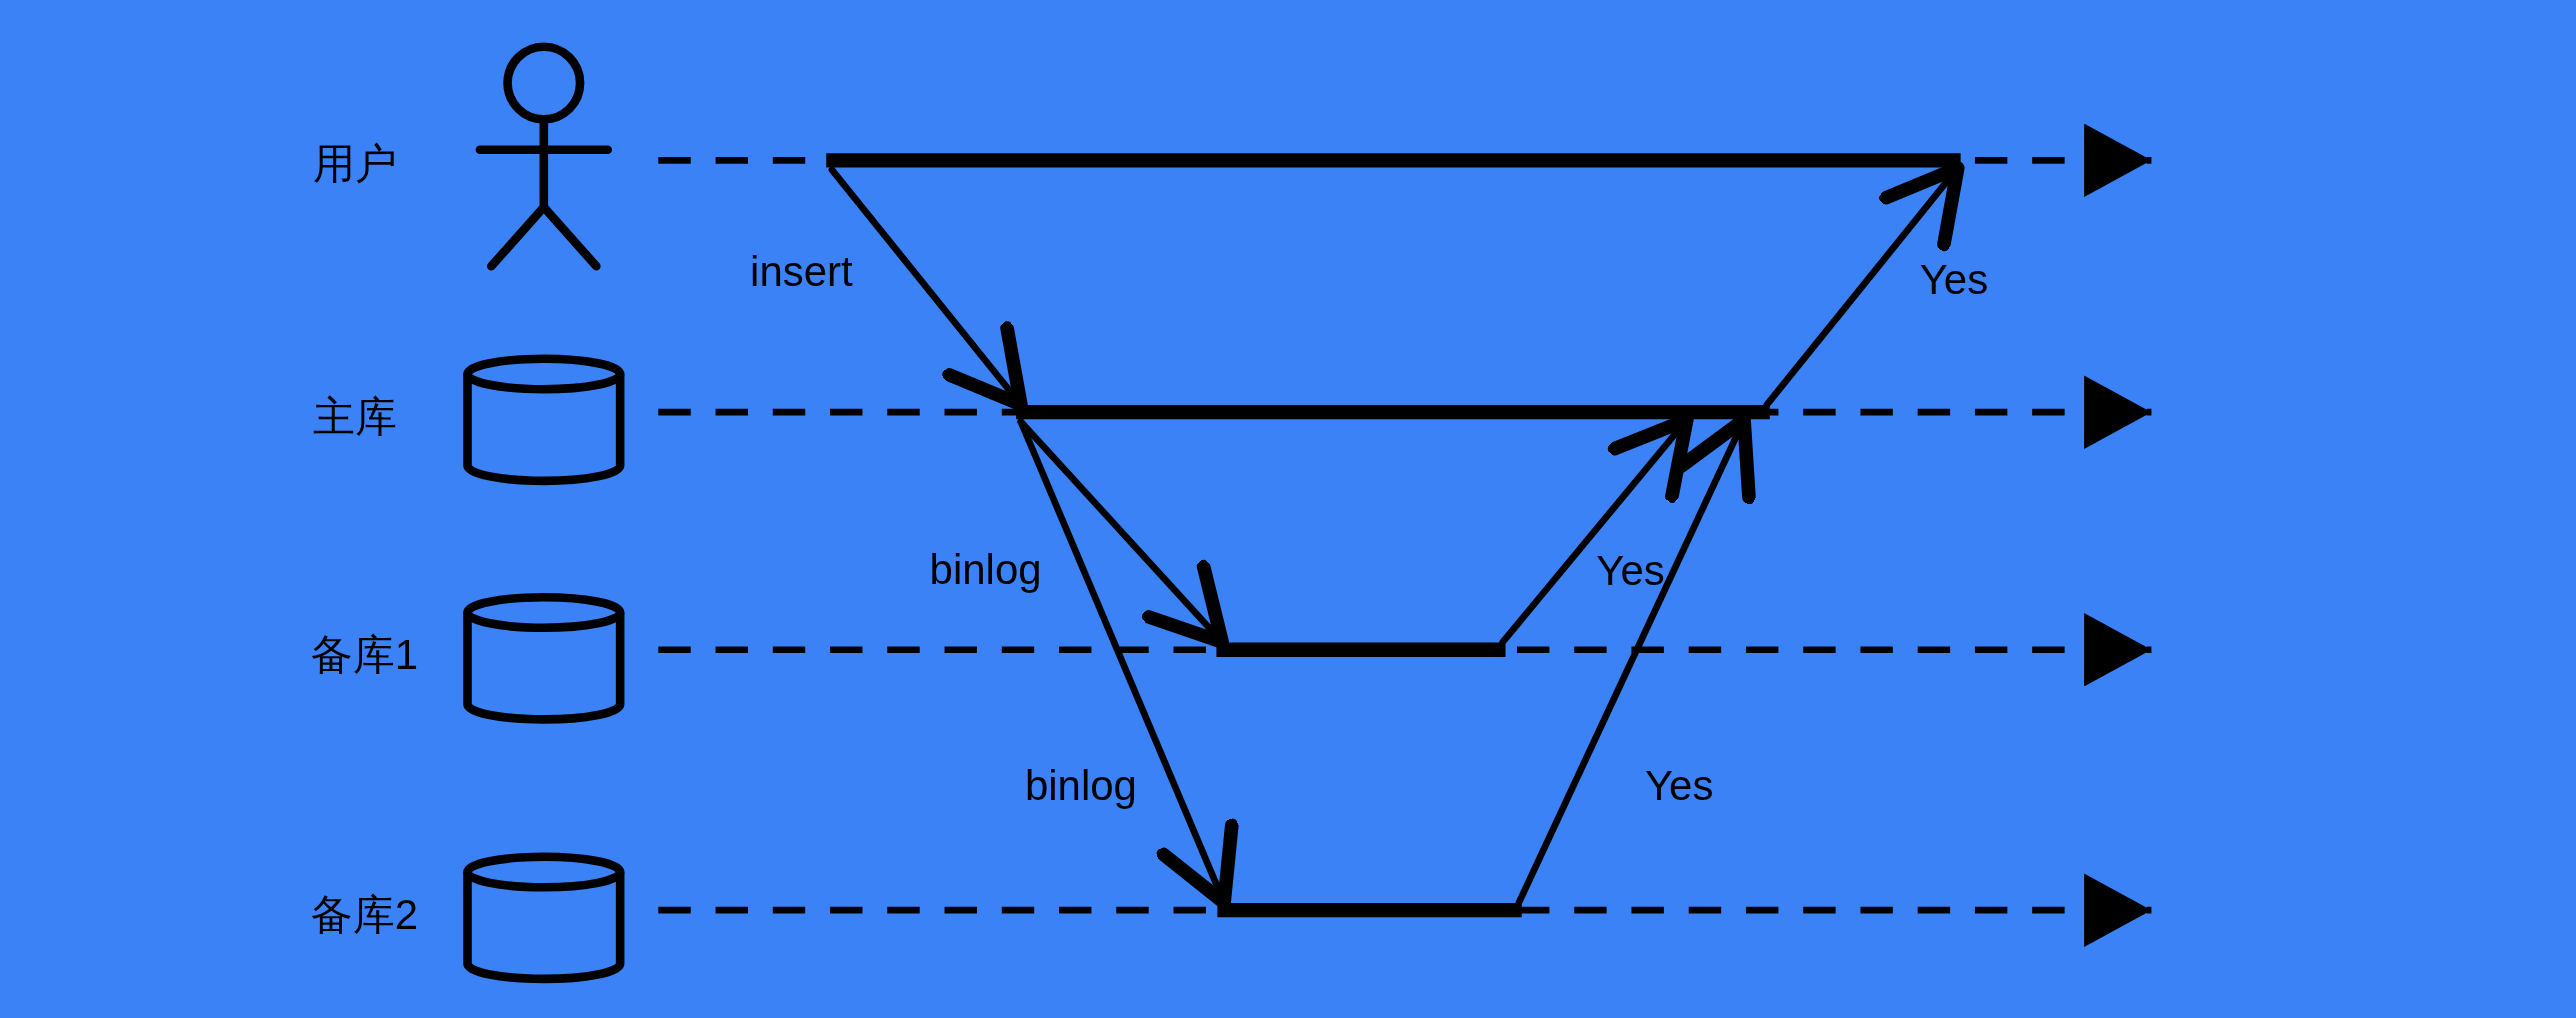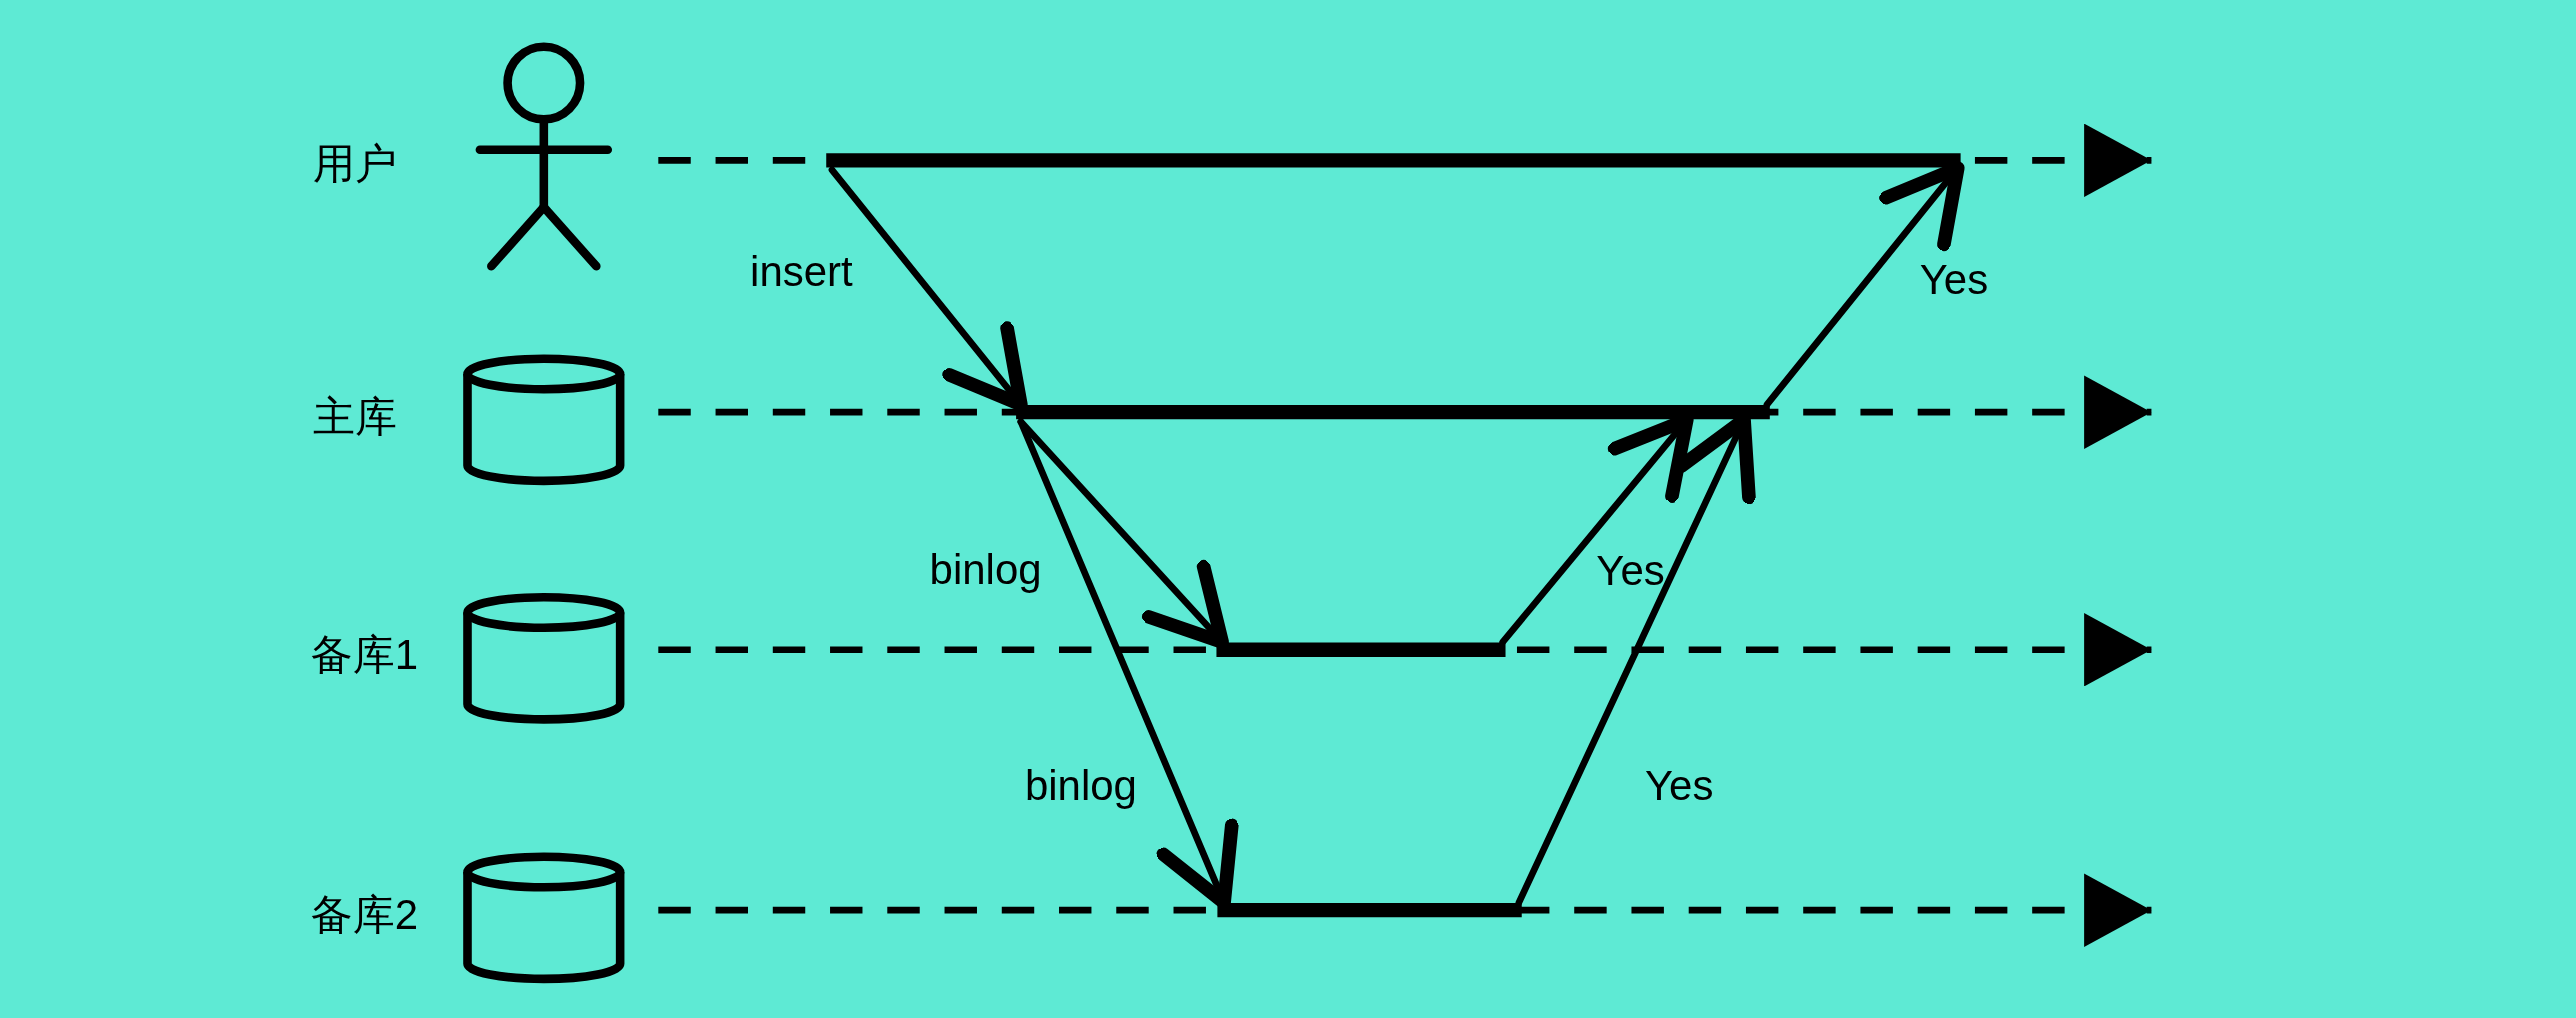--- a/index.html
+++ b/index.html
@@ -11,21 +11,21 @@
     width: 2576px;
     height: 1019px;
     background: #f2f6fc;
     font-family: "Liberation Sans", "DejaVu Sans", sans-serif;
     overflow: hidden;
   }
   #canvas {
     position: relative;
     width: 2576px;
     height: 1019px;
-    background: #5eead4;
+    background: #3b82f6;
   }
   #diagram {
     position: absolute;
     left: 0;
     top: 0;
     width: 2576px;
     height: 1019px;
     display: block;
   }
   .participant-label {

